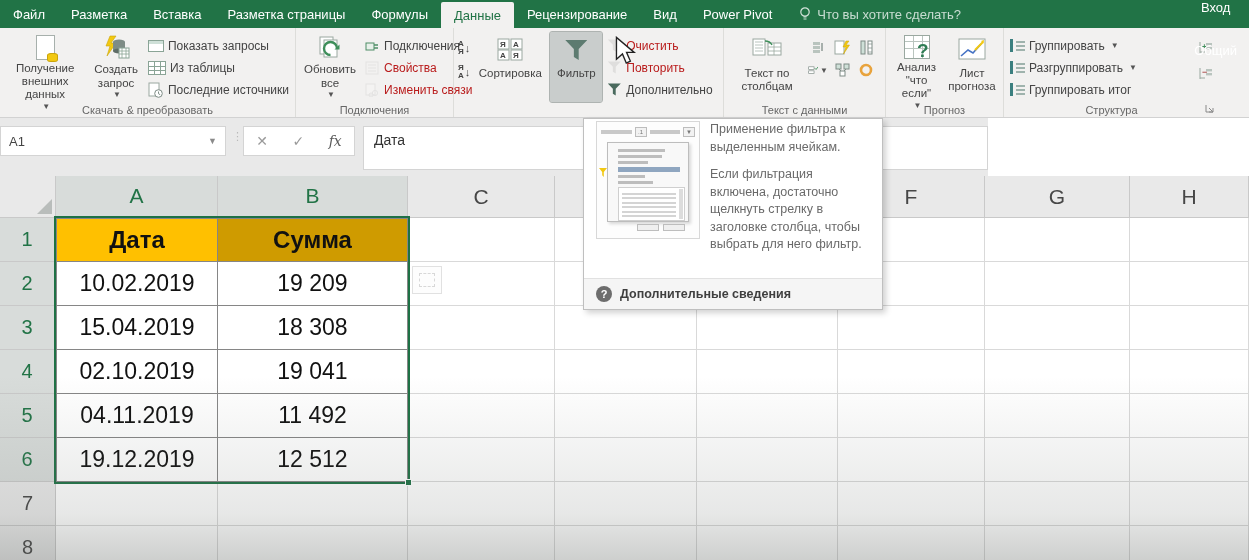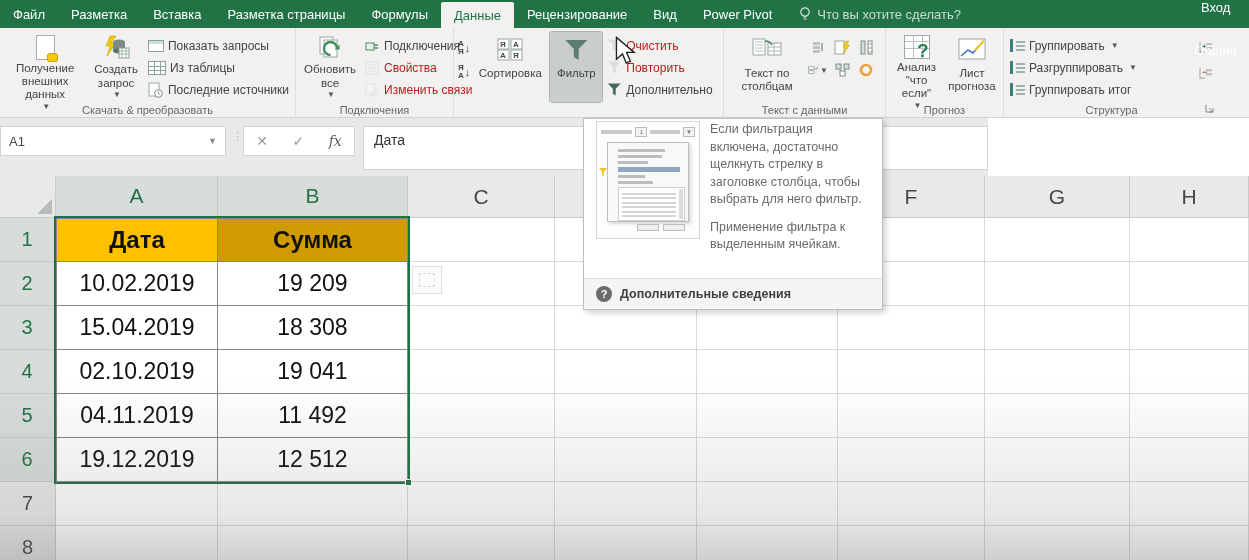--- a/index.html
+++ b/index.html
@@ -616,22 +616,22 @@
             <i></i>
           </div>
         <div class="tt-okc">
             <u></u>
             <u></u>
           </div>
       </div>
       <div class="tt-fun"></div>
     </div>
     <div class="tt-text">
+      <p>Применение фильтра к выделенным ячейкам.</p>
       <p>Если фильтрация включена, достаточно щелкнуть стрелку в заголовке столбца, чтобы выбрать для него фильтр.</p>
-      <p>Применение фильтра к выделенным ячейкам.</p>
     </div>
   </div>
   <div class="tt-footer">
     <span class="helpdot">?</span>
     <span>Дополнительные сведения</span>
   </div>
 </div>
 
 <svg class="cursor" width="24" height="30" viewBox="0 0 16 22">
   <path d="M1 1 L1 17 L5.4 13.2 L8.2 19.8 L11.2 18.4 L8.4 12 L14 12 Z" fill="#fff" stroke="#222" stroke-width="1"></path>

